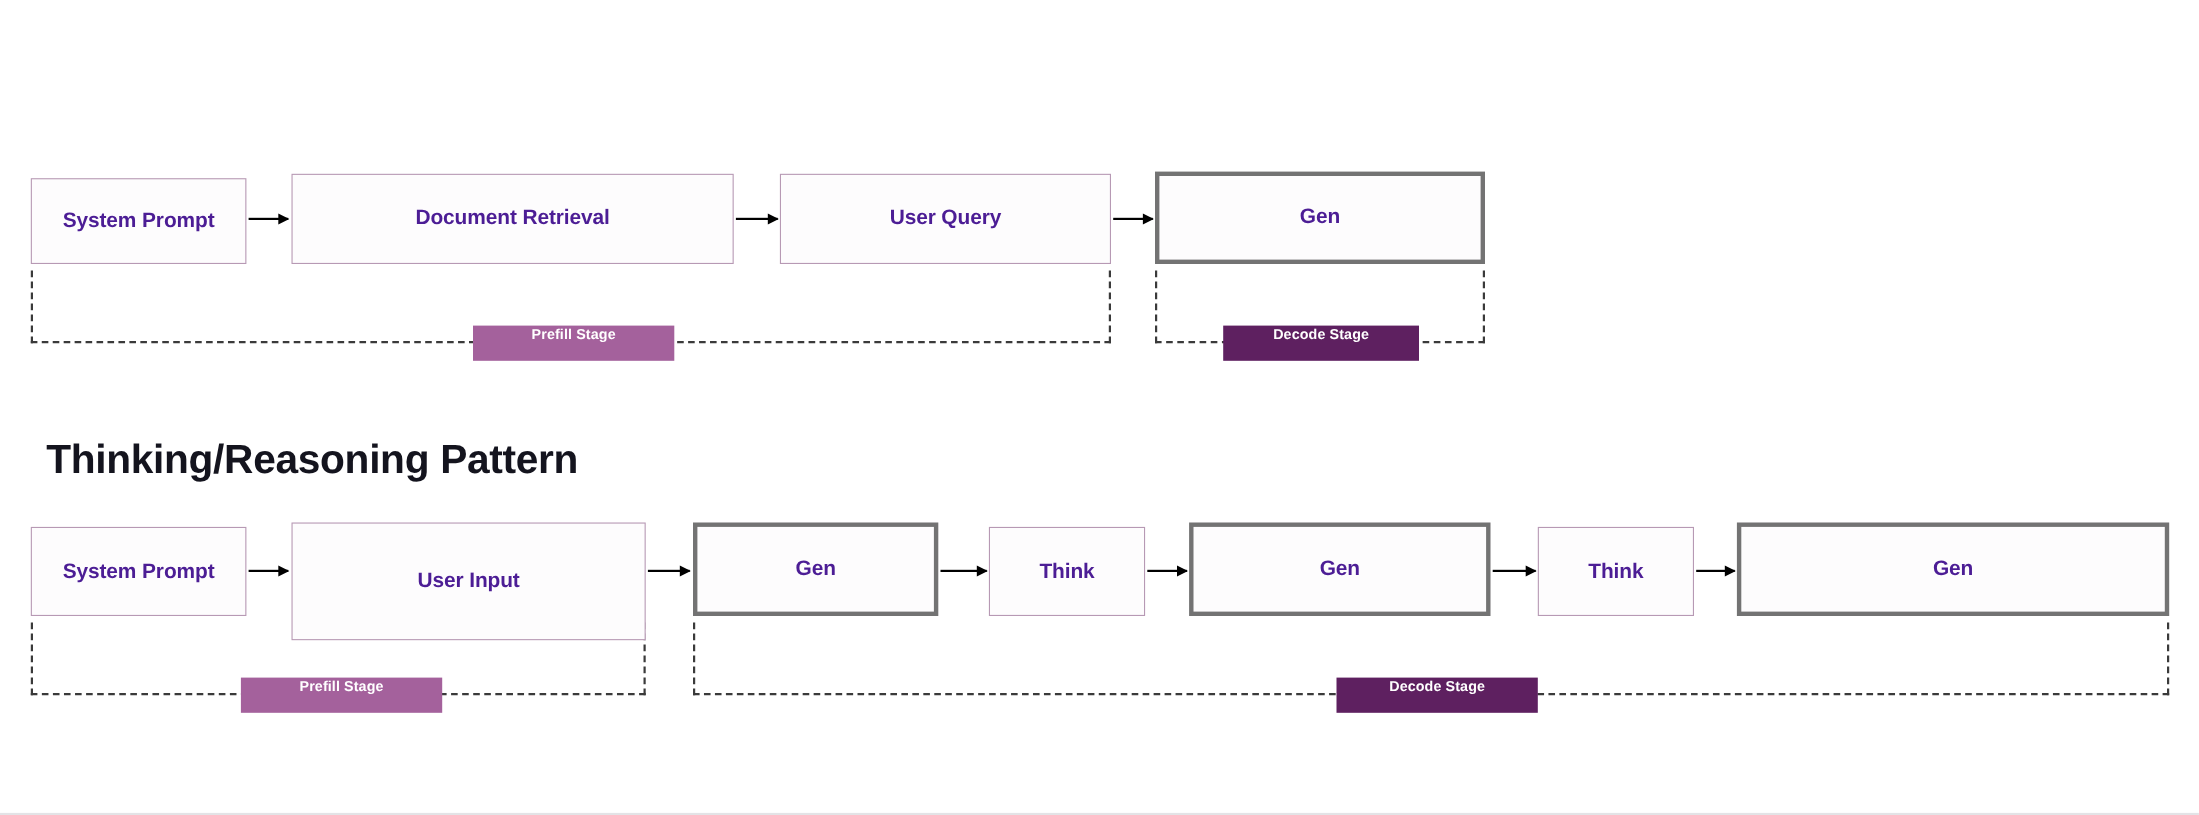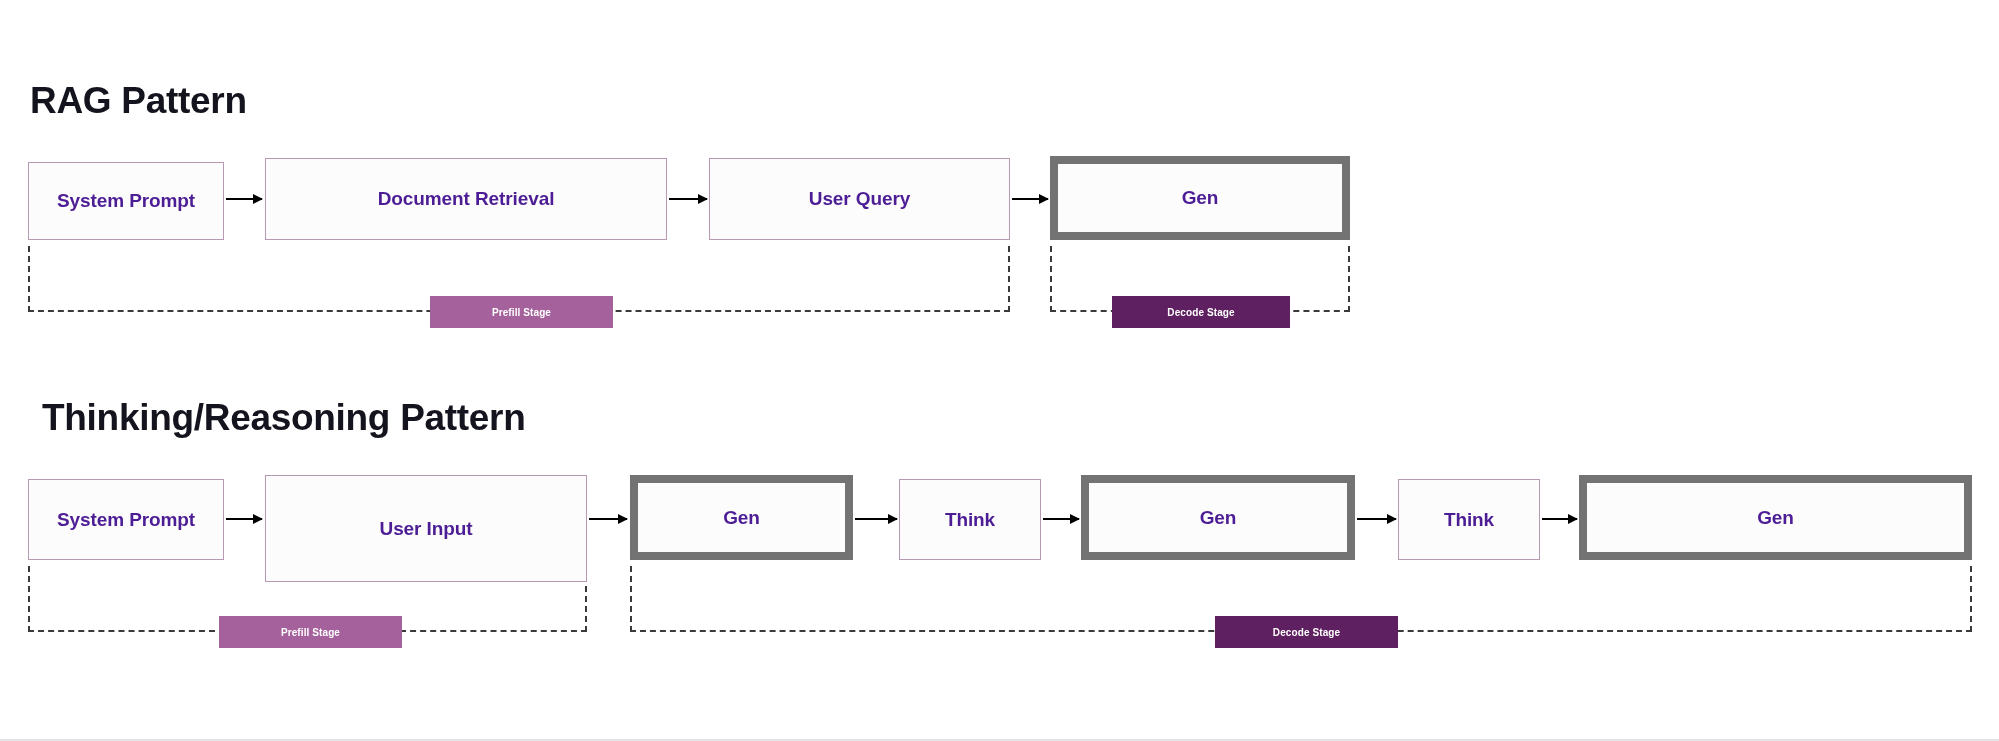--- a/index.html
+++ b/index.html
@@ -38,21 +38,21 @@
     font-size: 19px;
     font-weight: bold;
     color: #4c1d95;
     letter-spacing: -0.1px;
     white-space: nowrap;
   }
   .node-box.light {
     border: 1.6px solid #b799b4;
   }
   .node-box.dark {
-    border: 8px solid #737373;
+    border: 4px solid #737373;
   }
   .node-label {
     pointer-events: none;
   }
   .arrow {
     position: absolute;
     height: 2px;
     background: #000000;
   }
   .arrow::after {
@@ -70,44 +70,42 @@
     box-sizing: border-box;
     border-left: 2px dashed #3a3a3a;
     border-right: 2px dashed #3a3a3a;
     border-bottom: 2px dashed #3a3a3a;
     border-top: none;
   }
   .stage-badge {
     position: absolute;
     box-sizing: border-box;
     display: flex;
-    align-items: center;
     justify-content: center;
     color: #ffffff;
-    font-size: 10px;
+    font-size: 13px;
     font-weight: bold;
     letter-spacing: 0.1px;
     white-space: nowrap;
   }
   .stage-badge.prefill { background: #a4619c; }
   .stage-badge.decode  { background: #5e2060; }
   .bottom-rule {
     position: absolute;
     left: 0;
     bottom: 0;
     width: 1999px;
     height: 2px;
     background: #e3e3e6;
   }
 </style>
 </head>
 <body>
 
 <div id="canvas">
-    <div class="section-title" style="left: 30px; top: 80px;">RAG Pattern</div>
     <div class="bracket" style="left: 28px; top: 246px; width: 982px; height: 66px; border-color: rgb(58, 58, 58);"></div>
     <div class="bracket" style="left: 1050px; top: 246px; width: 300px; height: 66px; border-color: rgb(58, 58, 58);"></div>
     <div class="node-box light" style="left: 28px; top: 162px; width: 196px; height: 78px;">
       <span class="node-label">System Prompt</span>
     </div>
     <div class="node-box light" style="left: 265px; top: 158px; width: 402px; height: 82px;">
       <span class="node-label">Document Retrieval</span>
     </div>
     <div class="node-box light" style="left: 709px; top: 158px; width: 301px; height: 82px;">
       <span class="node-label">User Query</span>

